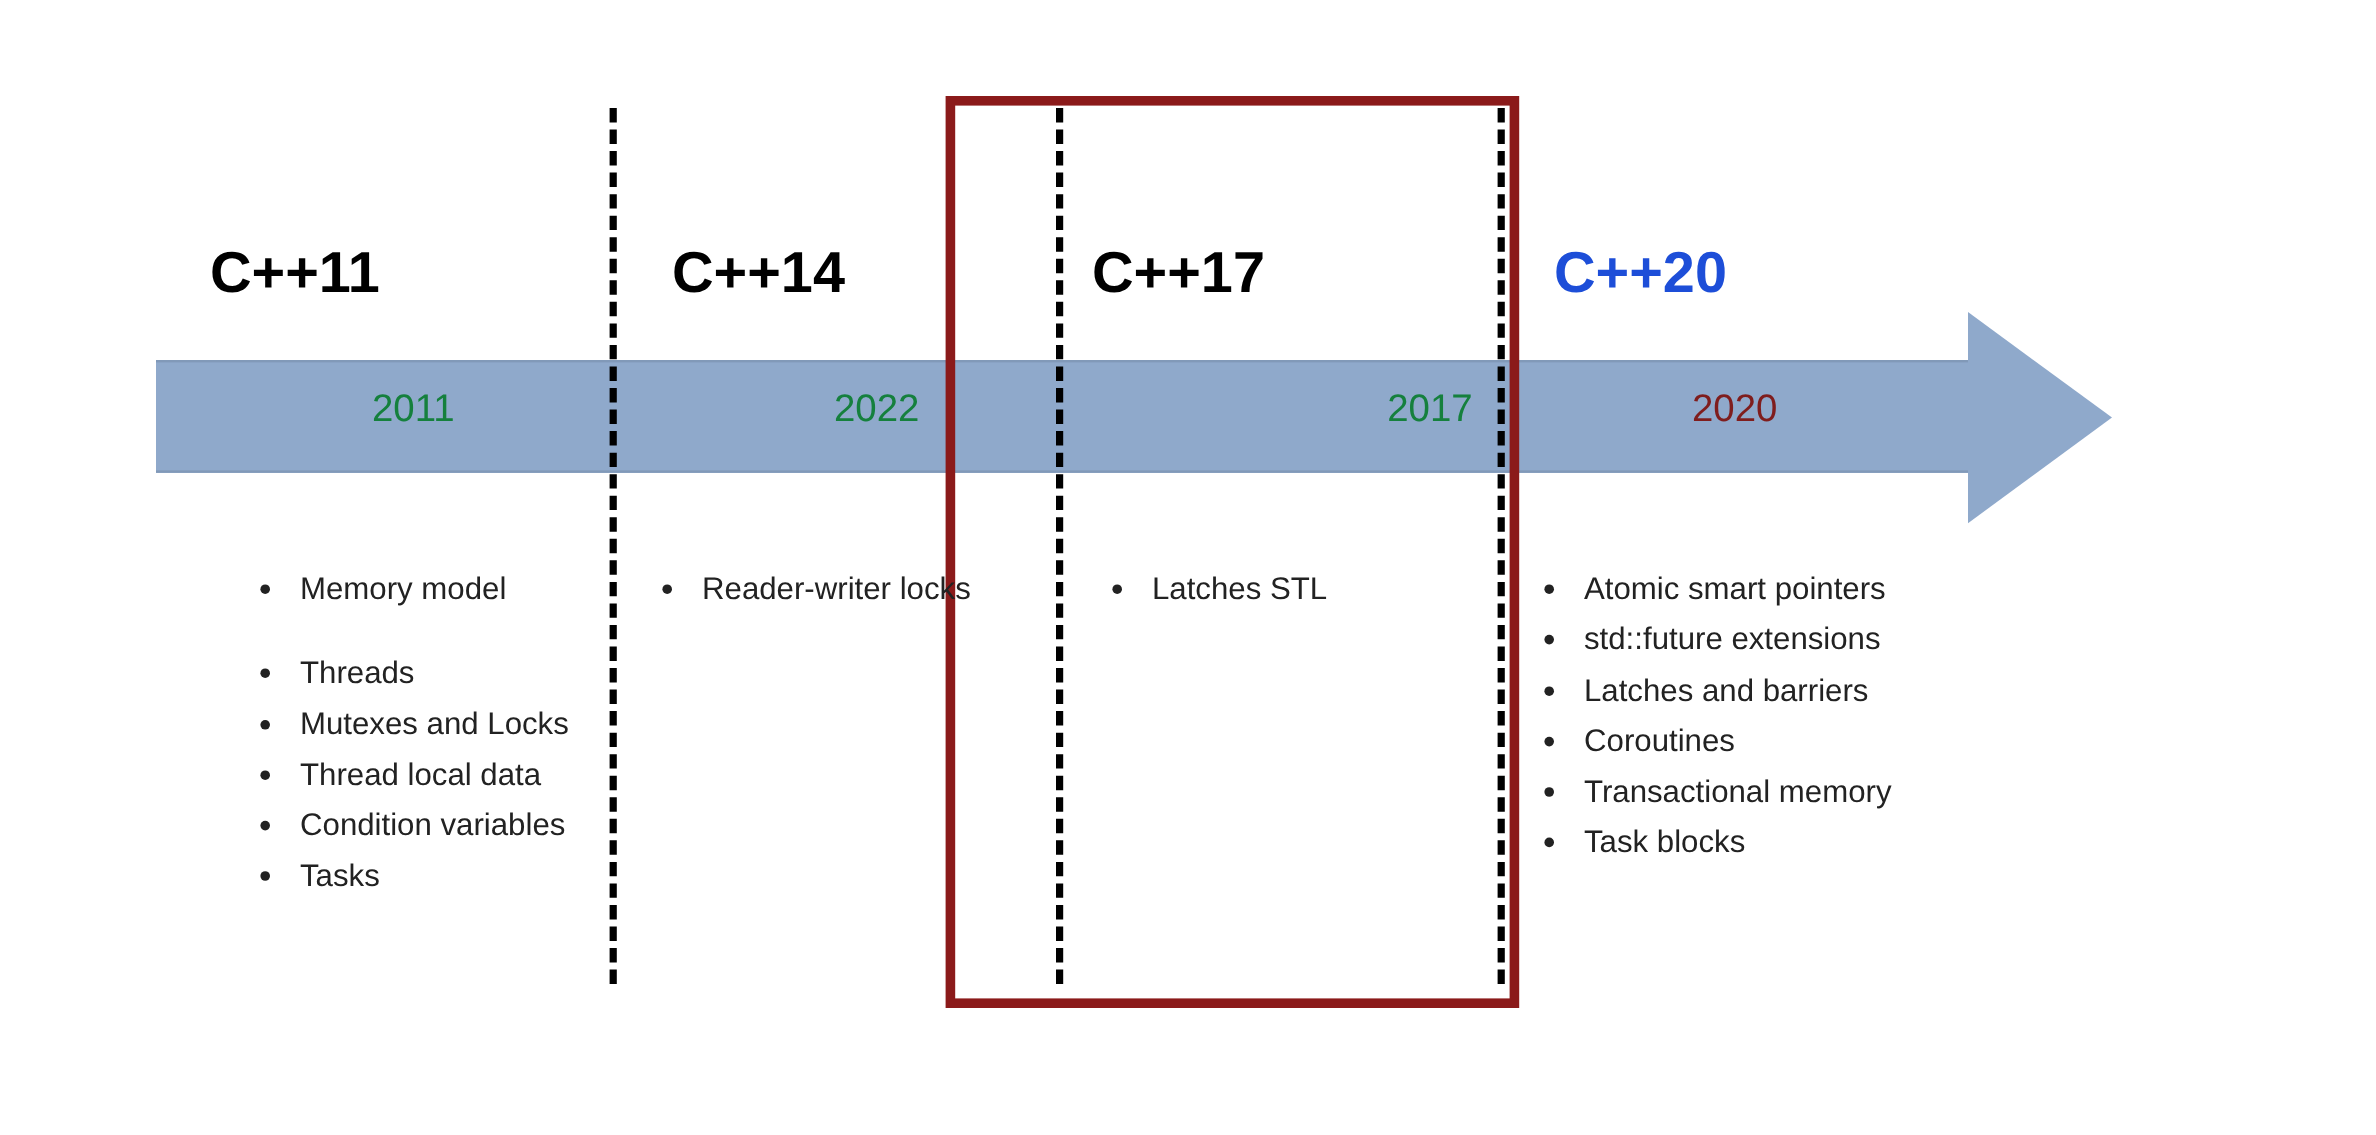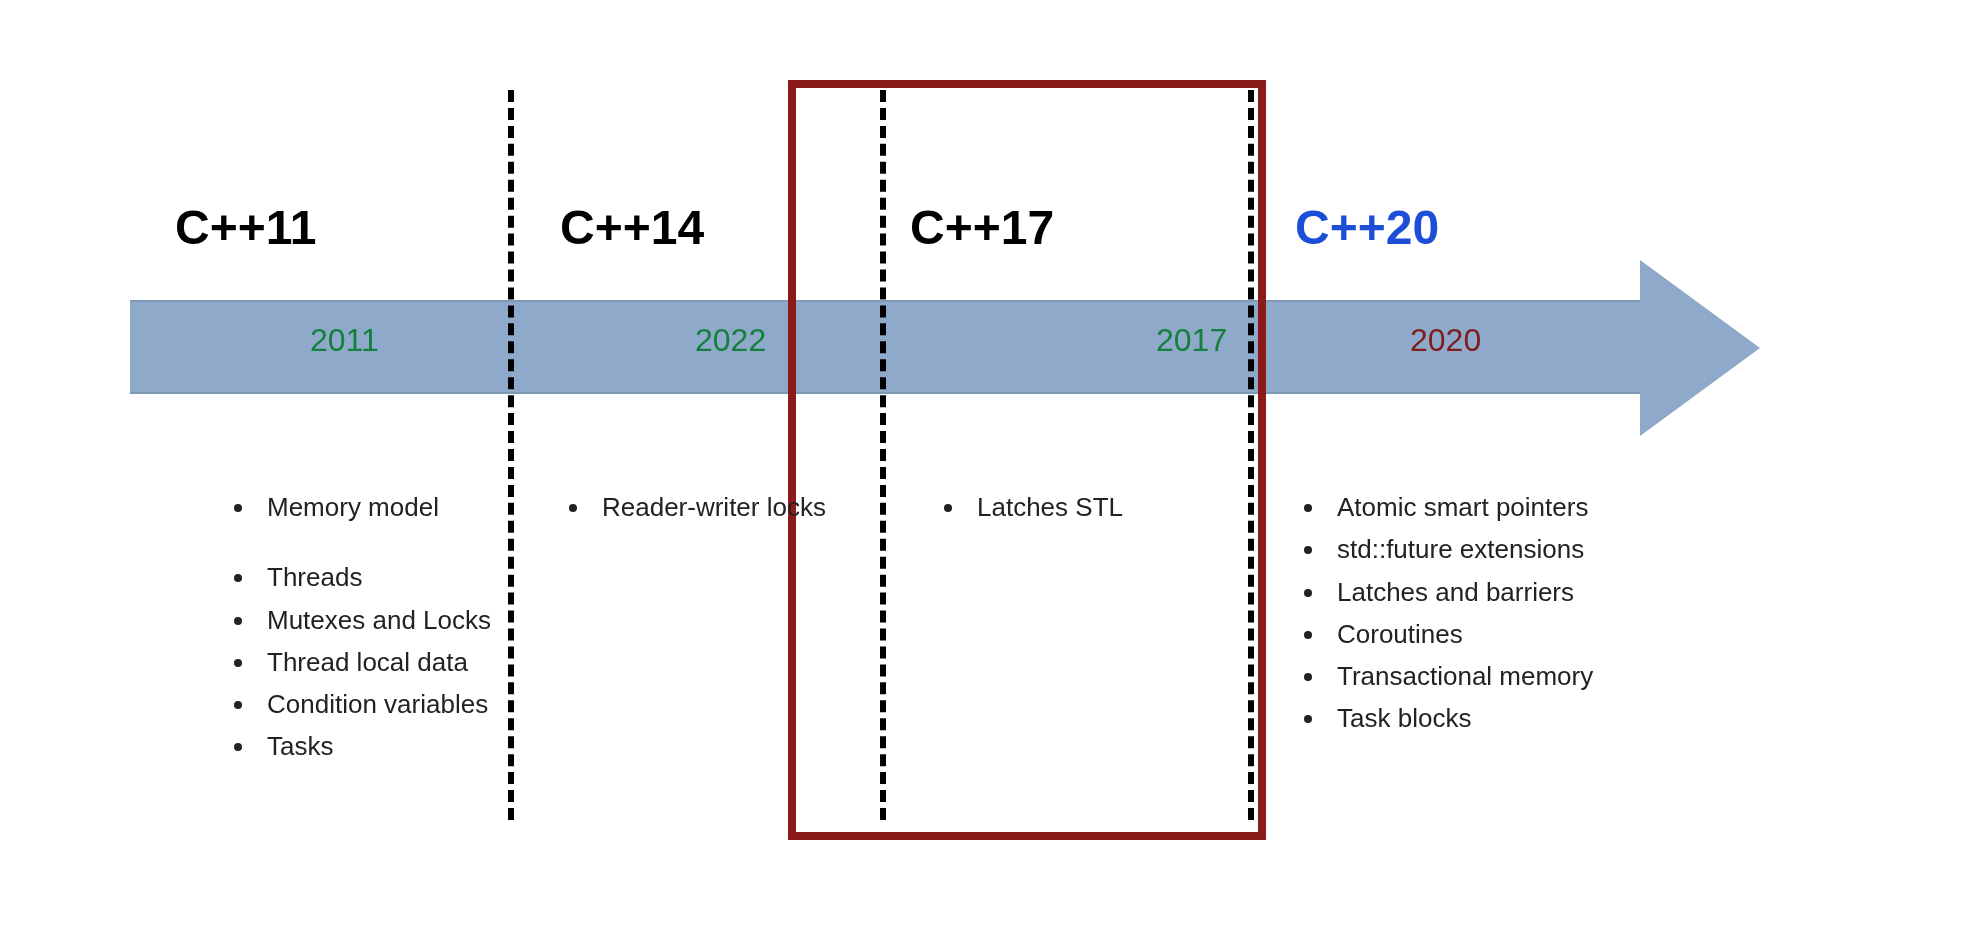--- a/index.html
+++ b/index.html
@@ -62,21 +62,21 @@
     border-left: 6px dashed #000;
   }
   .list {
     position: absolute;
     top: 470px;
     font-size: 26px;
     color: #222;
     line-height: 1.55;
   }
   .list ul {
-    margin: 17px;
+    margin: 0;
     padding-left: 30px;
   }
   .list ul li {
     padding-left: 10px;
     margin-bottom: 2px;
   }
   .list.spaced ul li.gap {
     margin-bottom: 30px;
   }
   .highlight-box {

